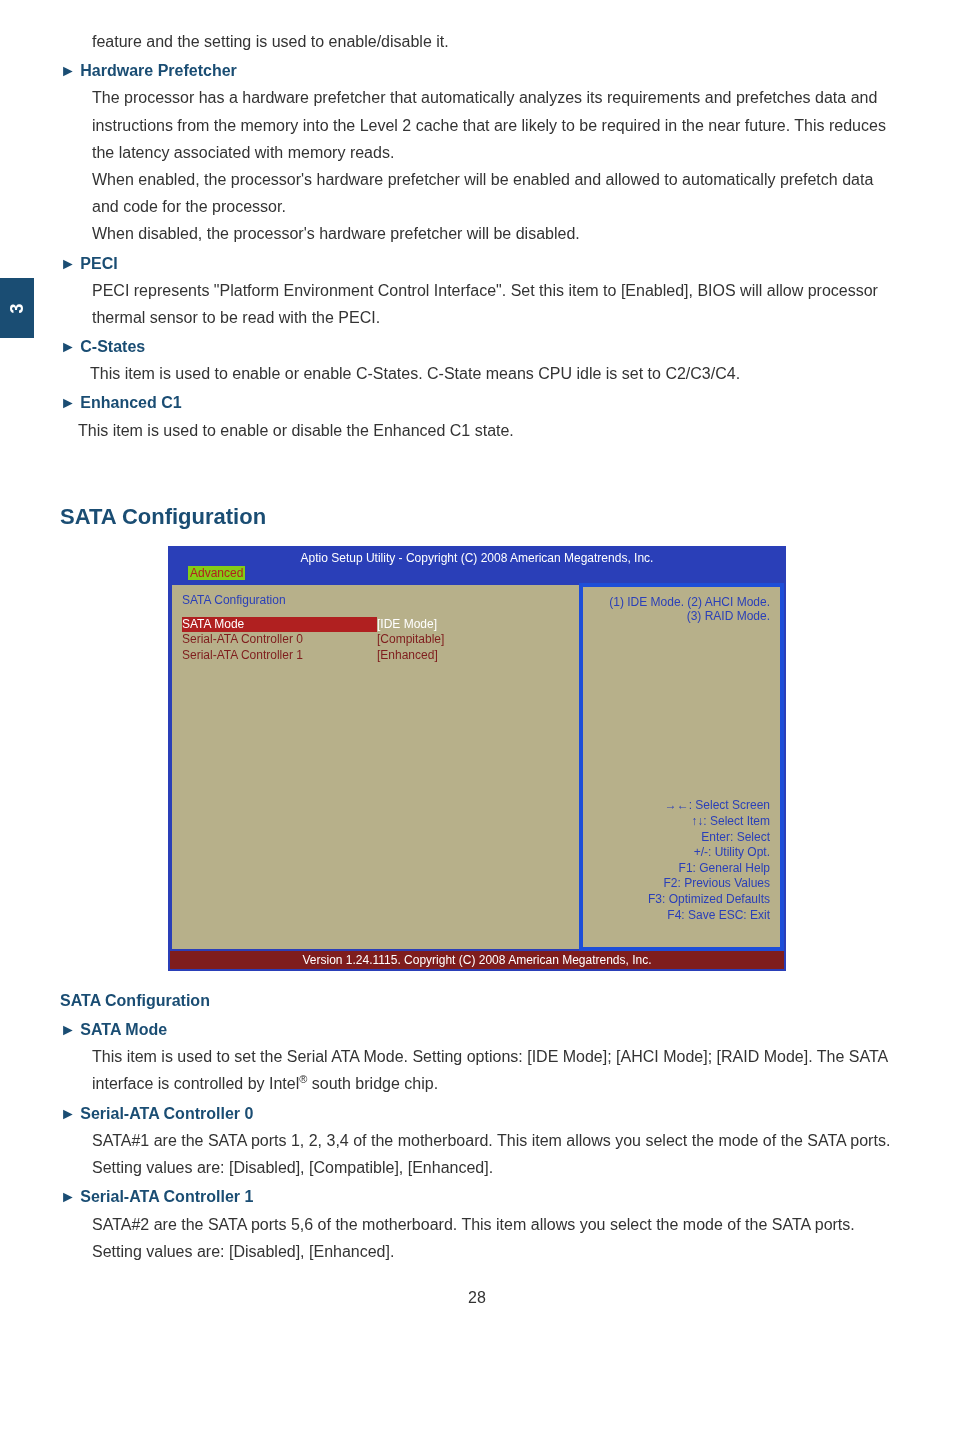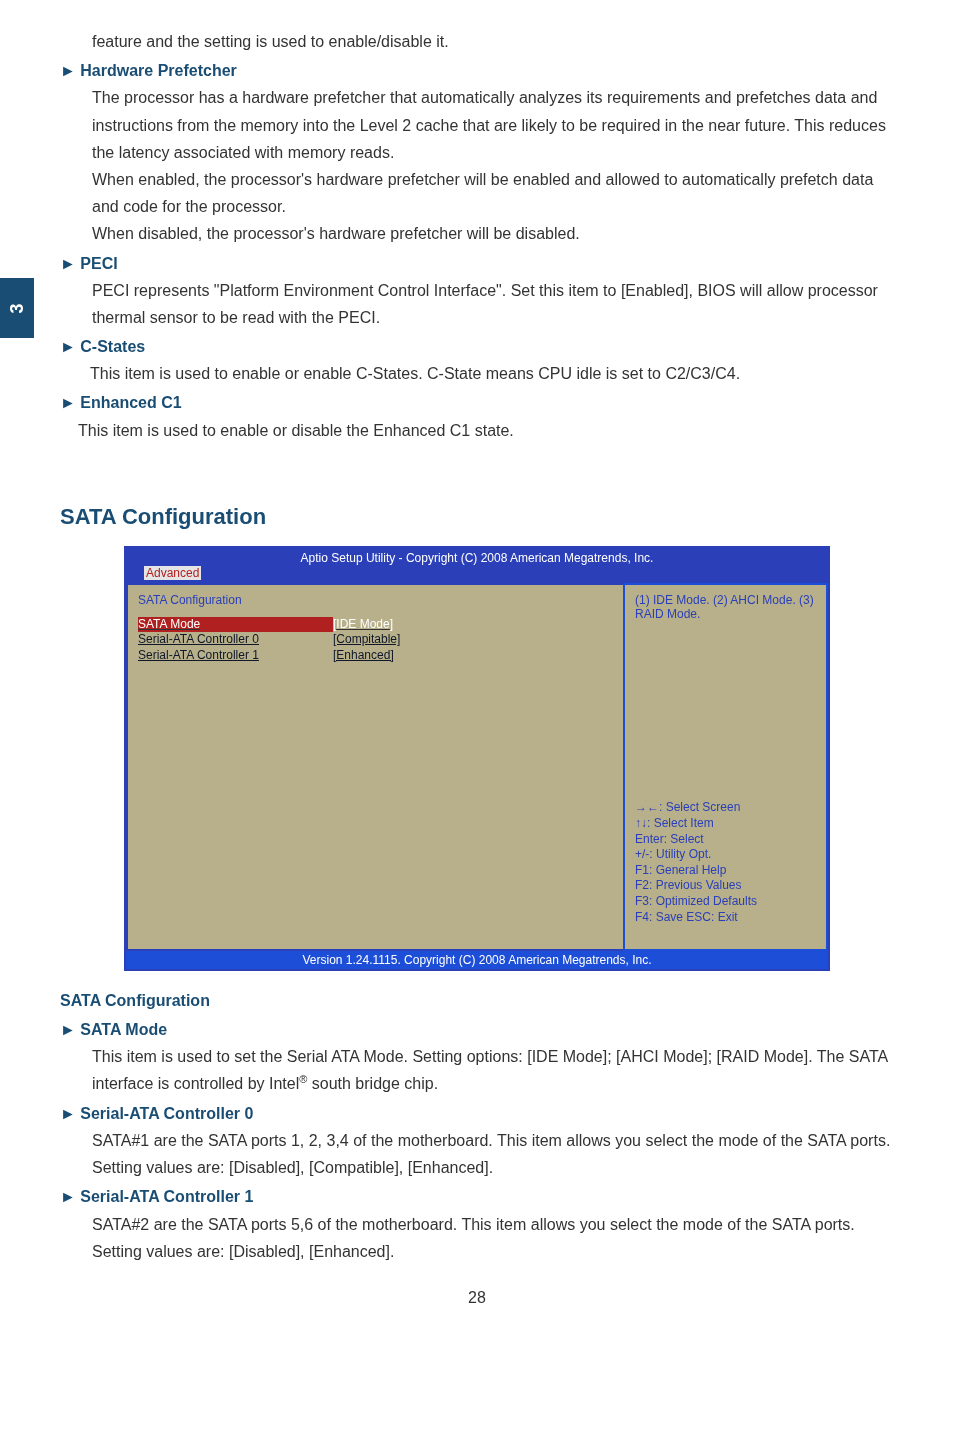--- a/index.html
+++ b/index.html
@@ -45,92 +45,92 @@
   }
   .section-title {
     color: #1a4d73;
     font-size: 22px;
     font-weight: bold;
     margin-top: 60px;
     margin-bottom: 8px;
   }
   
   .bios-wrap {
-    width: 706px;
+    width: 618px;
     margin: 16px auto;
   }
   .bios {
     border: 2px solid #2a3fb8;
     background: #2a3fb8;
     font-family: Arial, Helvetica, sans-serif;
     font-size: 12px;
   }
   .bios-header {
     background: #2a3fb8;
     color: #fff;
     text-align: center;
     padding: 3px 0 1px 0;
   }
   .bios-tab-row {
     background: #2a3fb8;
     padding: 0 10px 3px 18px;
   }
   .bios-tab {
     display: inline-block;
-    background: #e5e5e5;
+    background: #84cc16;
     color: #b02020;
     padding: 0 2px;
     font-size: 12px;
   }
   .bios-body {
     display: flex;
     background: #b7b08a;
     min-height: 368px;
   }
   .bios-left {
     flex: 1;
     padding: 8px 10px;
     border: 2px solid #2a3fb8;
     border-right: none;
   }
   .bios-right {
     width: 205px;
     padding: 8px 10px;
-    border: 2px solid #1d4ed8;
+    border: 4px solid #1d4ed8;
     color: #2a3fb8;
     display: flex;
     flex-direction: column;
     justify-content: space-between;
+    text-align: right;
   }
   .bios-row {
     display: flex;
     line-height: 1.3;
-    text-decoration: underline;
   }
   .bios-label {
     width: 195px;
   }
   .bios-section-title {
     color: #2a3fb8;
     display: block;
     margin-bottom: 10px;
   }
   .bios-label-hl {
     background: #b02020;
     color: #fff;
   }
   .bios-val-hl {
     color: #fff;
     text-align: center;
   }
   .bios-blue {
-    color: #0f172a;
+    color: #7f1d1d;
   }
   .bios-footer {
-    background: #1d4ed8;
+    background: #7f1d1d;
     color: #fff;
     text-align: center;
     padding: 2px 0;
     font-size: 12px;
   }
   .help-block div {
     line-height: 1.3;
   }
   .sub-heading-blue {
     color: #1a4d73;

